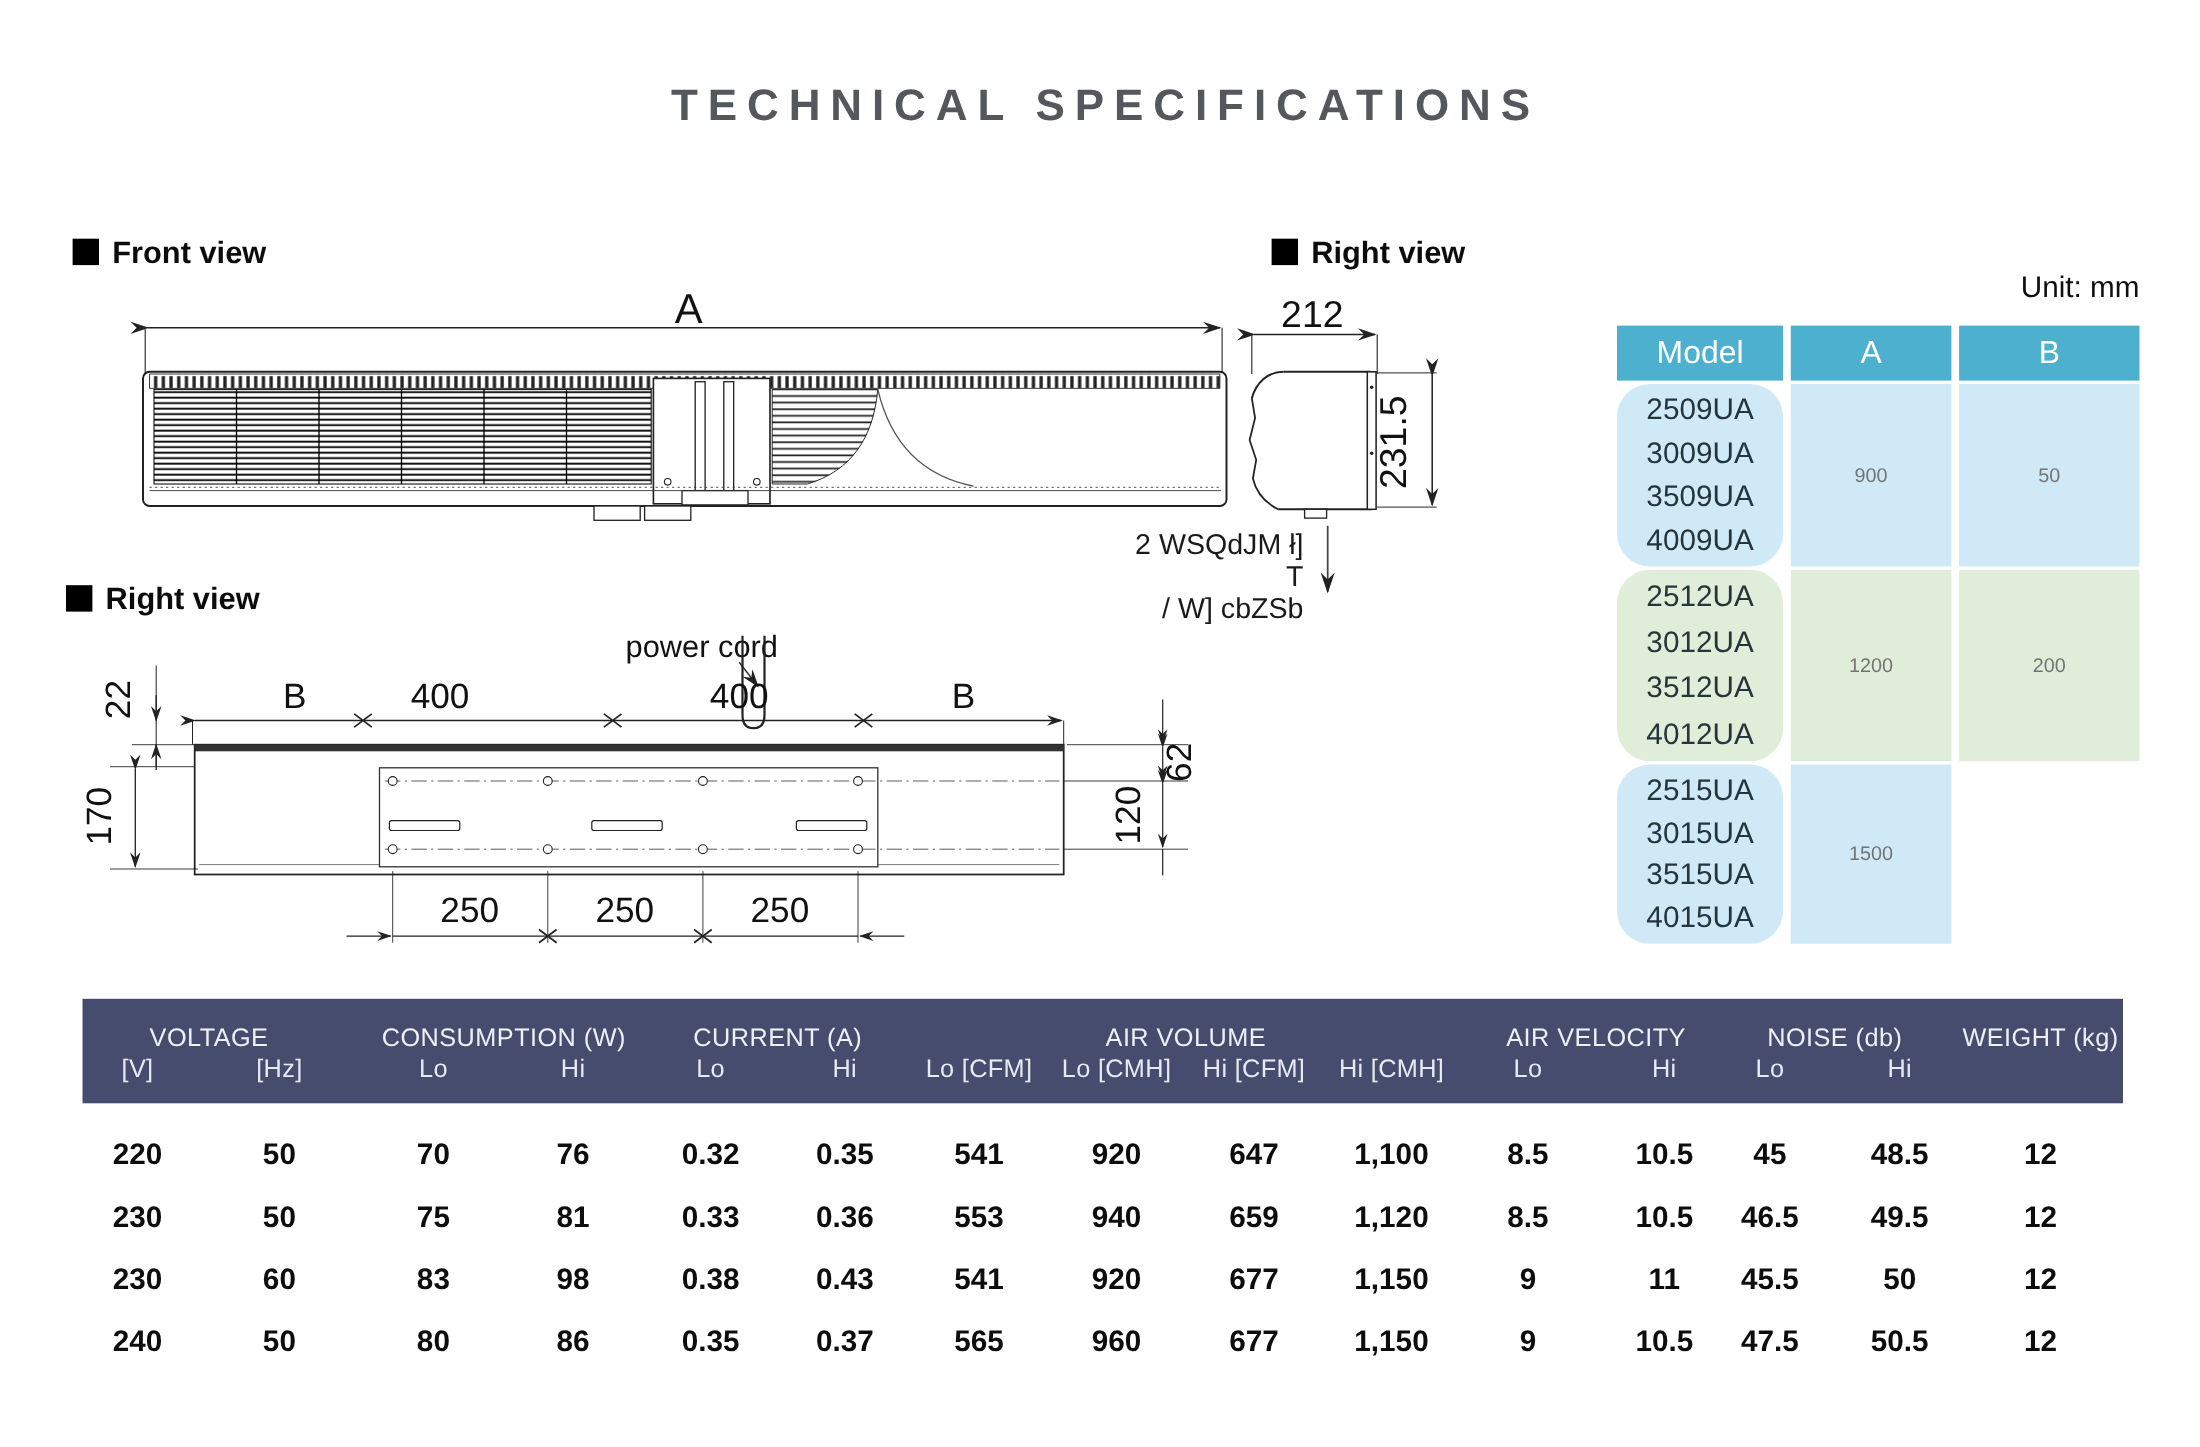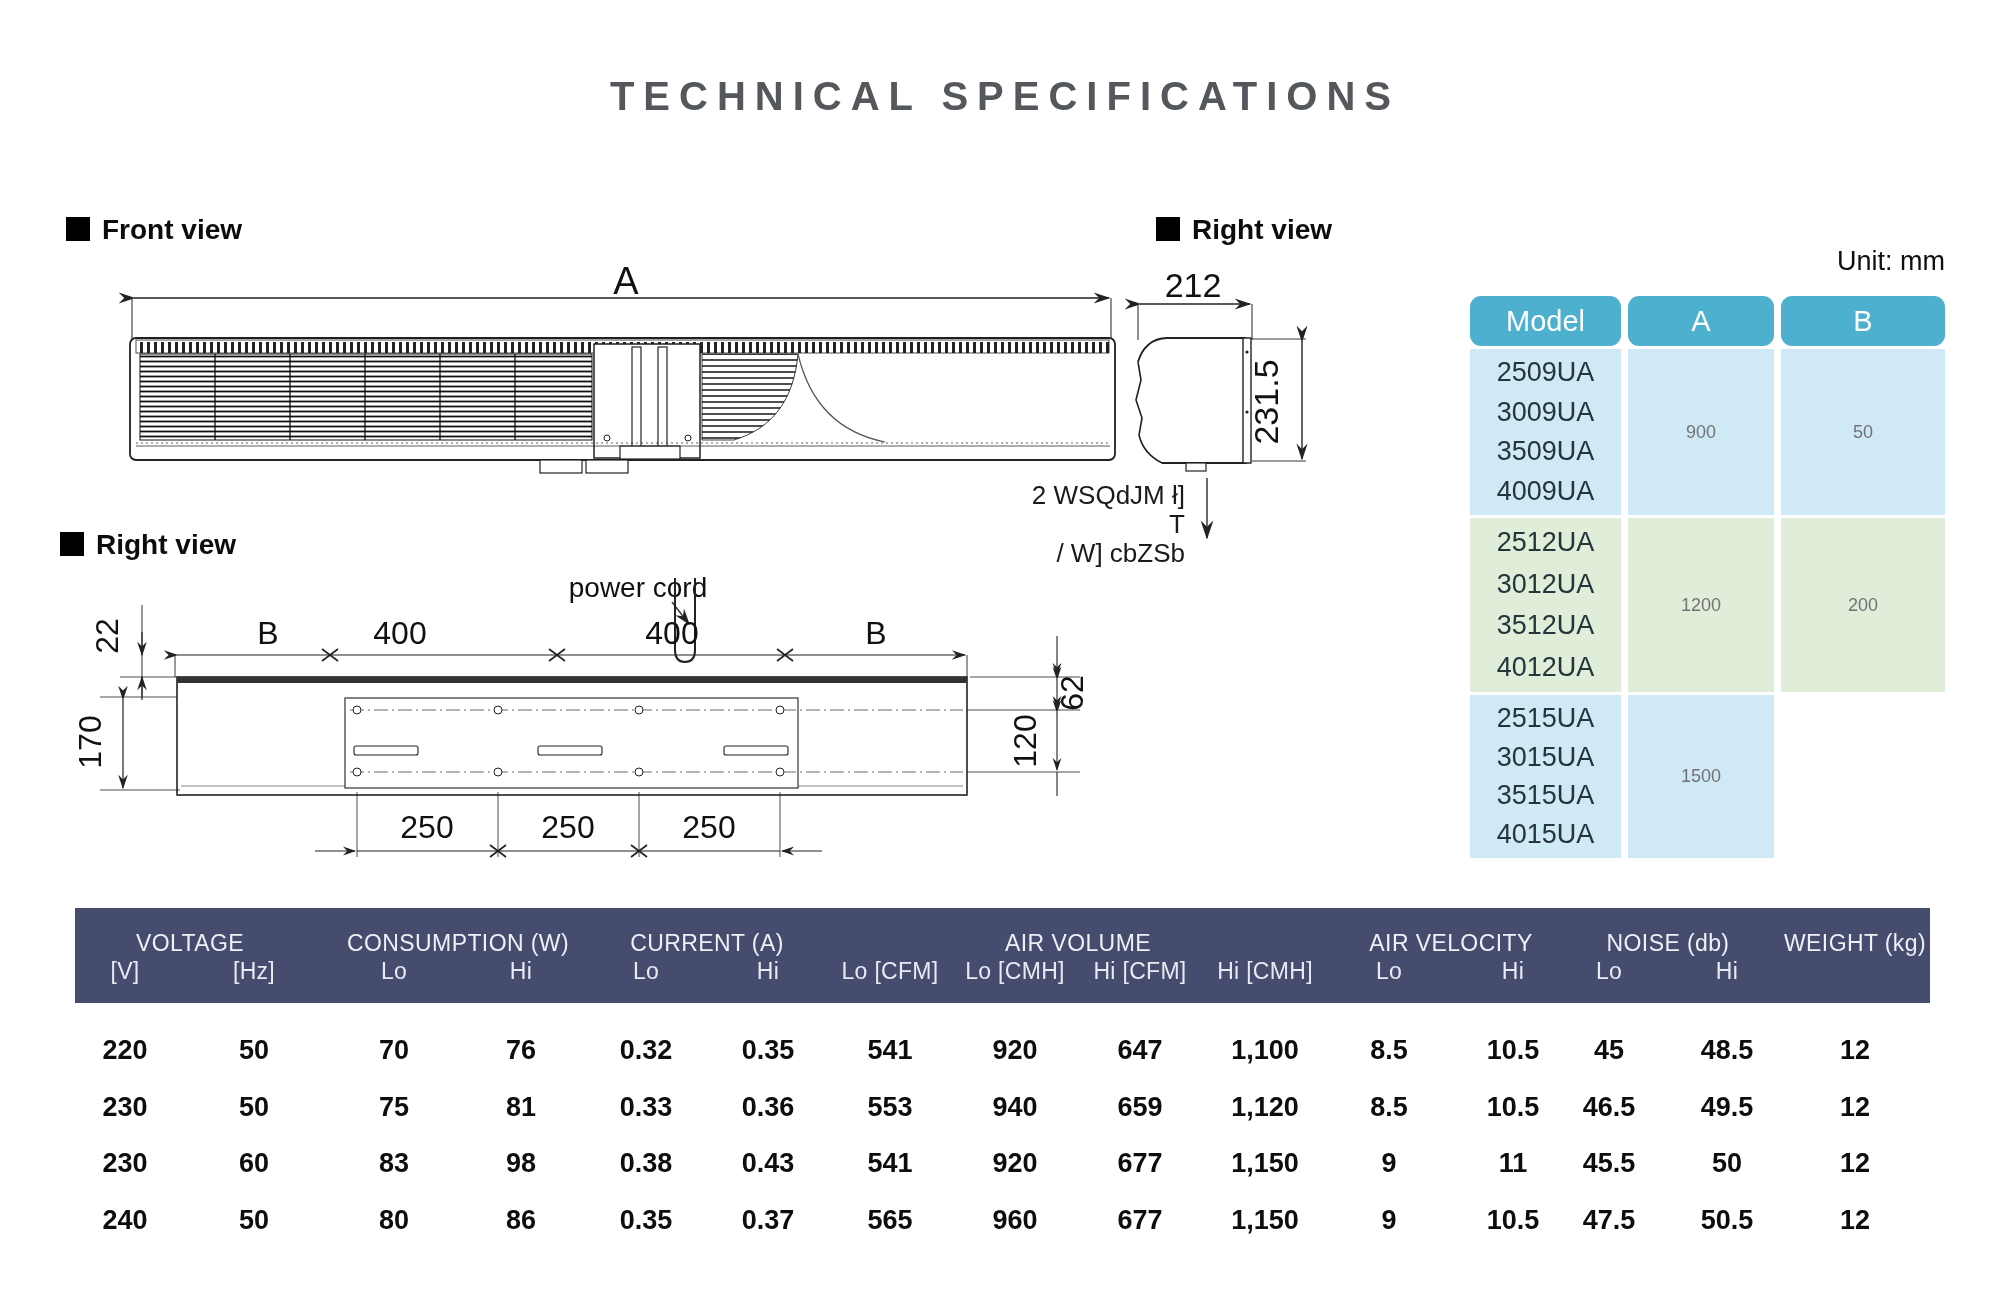--- a/index.html
+++ b/index.html
@@ -25,23 +25,23 @@
   #front-svg{left:110px;top:250px;}
   #right-svg{left:1100px;top:252px;}
   #back-svg{left:60px;top:570px;}
   svg text{font-family:"Liberation Sans", sans-serif;fill:#111;}
 
   
   .model-table{position:absolute;left:1470px;top:296px;width:475px;
       display:grid;grid-template-columns:151px 146px 164px;
       grid-template-rows:50px 166px 174px 163px;gap:3px 7px;}
   .mt-h{background:#4db0cf;color:#fff;font-size:29px;display:flex;
-      align-items:center;justify-content:center;border-radius:11px;}
+      align-items:center;justify-content:center;}
   .mt-models{display:flex;flex-direction:column;justify-content:space-around;
-      text-align:center;font-size:27px;color:#25353c;padding:4px 0;box-sizing:border-box;}
+      text-align:center;font-size:27px;color:#25353c;padding:4px 0;box-sizing:border-box;border-radius:30px;}
   .mt-val{display:flex;align-items:center;justify-content:center;
       font-size:18px;color:#737373;}
   .bg-blue{background:#cfe9f7;}
   .bg-green{background:#e0edd8;}
 
   
   .spec-table{position:absolute;left:75px;top:908px;width:1855px;height:330px;}
   .spec-head{position:absolute;left:0;top:0;width:1855px;height:95px;background:#464c6e;}
   .spec-table span,.spec-table b{position:absolute;white-space:nowrap;
       transform:translate(-50%,0);}

